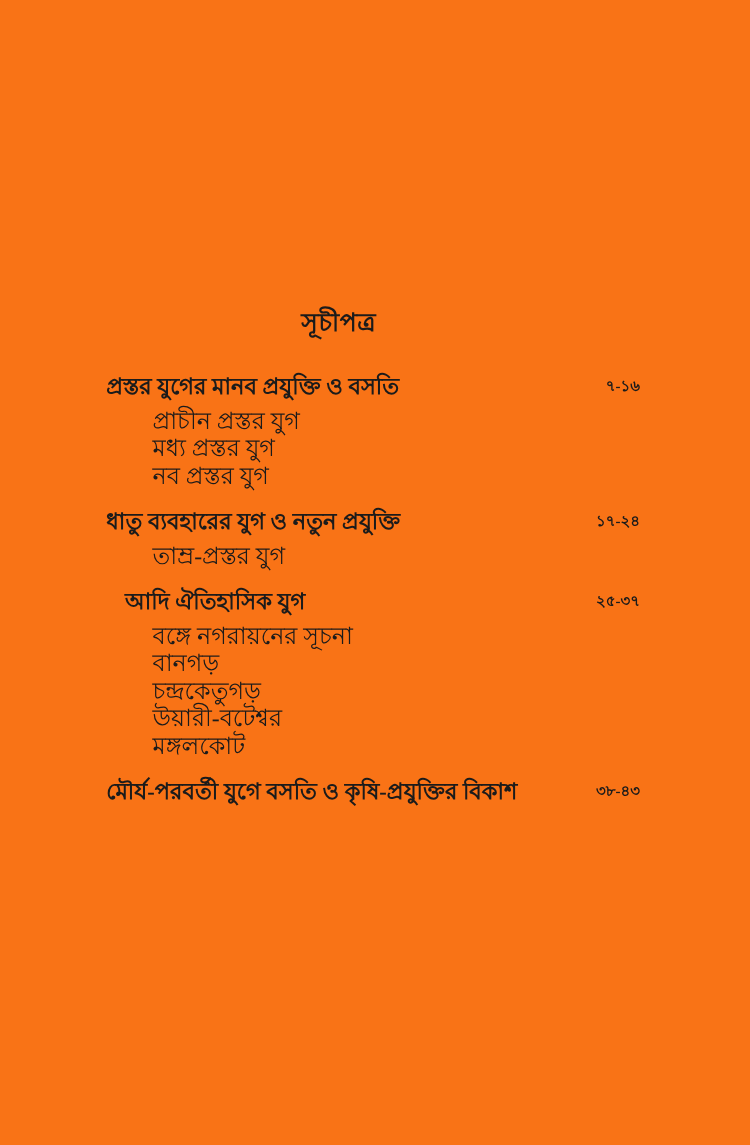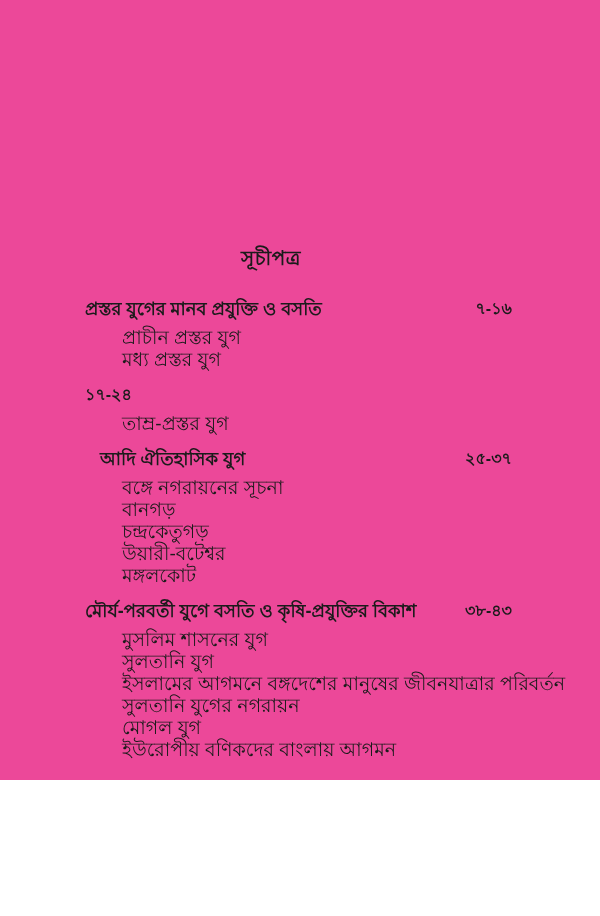--- a/index.html
+++ b/index.html
@@ -3,23 +3,23 @@
 <meta charset="utf-8">
 <style>
   html, body {
     margin: 0;
     padding: 0;
     background: #ffffff;
   }
   .page {
     position: relative;
     width: 600px;
-    height: 780px;
-    background: #ec4899;
-    font-family: Liberation Sans, sans-serif;
+    height: 916px;
+    background: #f97316;
+    font-family: Liberation Serif, serif;
     color: #1b1b1b;
     overflow: hidden;
   }
   .toc {
     position: absolute;
     left: 85px;
     top: 243px;
     width: 430px;
   }
   .toc-title {
@@ -44,21 +44,21 @@
     margin-bottom: 5px;
   }
   .toc-section.indent-heading .section-title {
     padding-left: 15px;
   }
   .section-title {
     white-space: nowrap;
   }
   .section-pages {
     font-weight: bold;
-    font-size: 16px;
+    font-size: 12px;
     padding-right: 3px;
     white-space: nowrap;
   }
   .section-items {
     padding-left: 37px;
   }
   .toc-item {
     font-size: 19px;
     line-height: 22px;
     white-space: nowrap;
@@ -73,25 +73,27 @@
     <div class="toc-title">সূচীপত্র</div>
 
     <div class="toc-section">
       <div class="section-heading">
         <span class="section-title">প্রস্তর যুগের মানব প্রযুক্তি ও বসতি</span>
         <span class="section-pages">৭-১৬</span>
       </div>
       <div class="section-items">
         <div class="toc-item">প্রাচীন প্রস্তর যুগ</div>
         <div class="toc-item">মধ্য প্রস্তর যুগ</div>
+        <div class="toc-item">নব প্রস্তর যুগ</div>
       </div>
     </div>
 
     <div class="toc-section">
       <div class="section-heading">
+        <span class="section-title">ধাতু ব্যবহারের যুগ ও নতুন প্রযুক্তি</span>
         <span class="section-pages">১৭-২৪</span>
       </div>
       <div class="section-items">
         <div class="toc-item">তাম্র-প্রস্তর যুগ</div>
       </div>
     </div>
 
     <div class="toc-section indent-heading">
       <div class="section-heading">
         <span class="section-title">আদি ঐতিহাসিক যুগ</span>
@@ -104,24 +106,16 @@
         <div class="toc-item">উয়ারী-বটেশ্বর</div>
         <div class="toc-item">মঙ্গলকোট</div>
       </div>
     </div>
 
     <div class="toc-section">
       <div class="section-heading">
         <span class="section-title">মৌর্য-পরবর্তী যুগে বসতি ও কৃষি-প্রযুক্তির বিকাশ</span>
         <span class="section-pages">৩৮-৪৩</span>
       </div>
-      <div class="section-items">
-        <div class="toc-item">মুসলিম শাসনের যুগ</div>
-        <div class="toc-item">সুলতানি যুগ</div>
-        <div class="toc-item">ইসলামের আগমনে বঙ্গদেশের মানুষের জীবনযাত্রার পরিবর্তন</div>
-        <div class="toc-item">সুলতানি যুগের নগরায়ন</div>
-        <div class="toc-item">মোগল যুগ</div>
-        <div class="toc-item">ইউরোপীয় বণিকদের বাংলায় আগমন</div>
-      </div>
     </div>
 
   </div>
 </div>
 
 </body></html>

